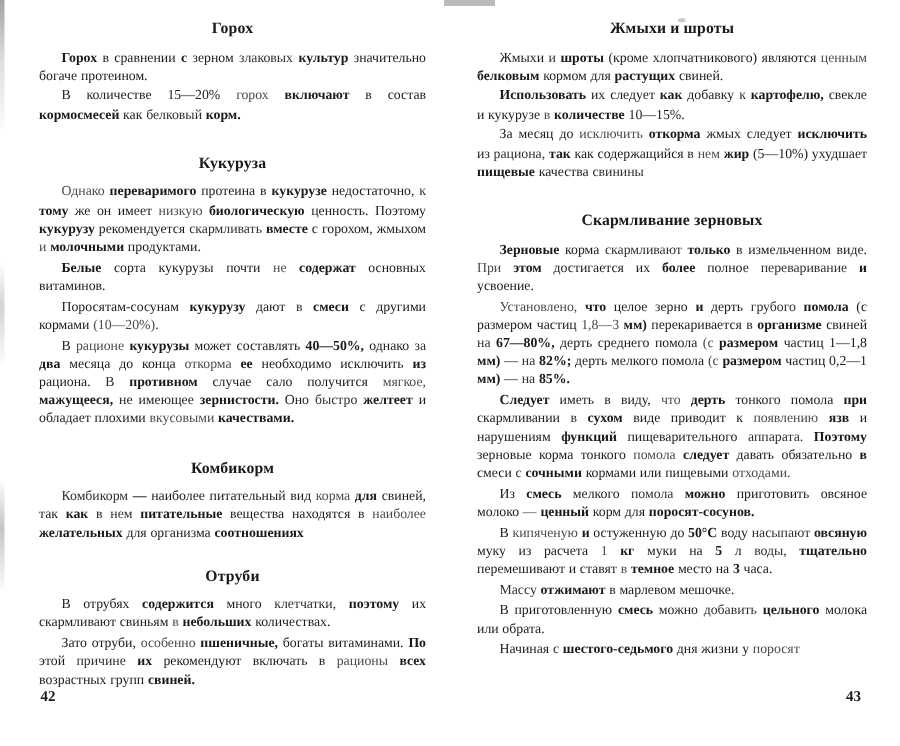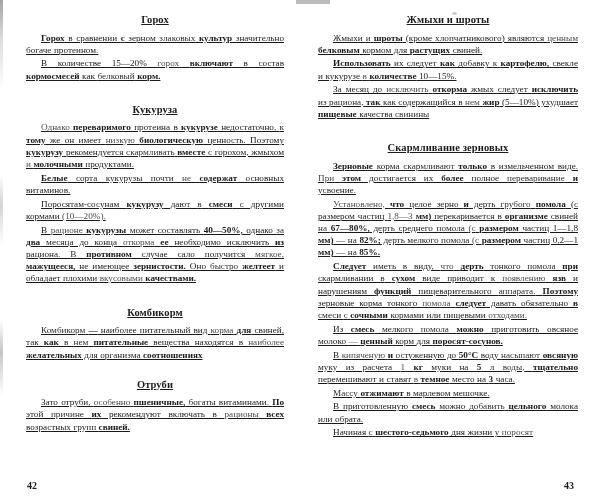--- a/index.html
+++ b/index.html
@@ -56,21 +56,20 @@
     position: absolute;
     inset: 0;
     display: flex;
   }
 
   .page {
     position: relative;
     width: 300px;
     height: 497px;
     box-sizing: border-box;
-    text-decoration: underline;
   }
   .page-left  { padding: 14px 16px 0 26px; }
   .page-right { padding: 14px 22px 0 18px; }
 
   .heading {
     text-align: center;
     font-weight: bold;
     font-size: 10.5px;
     letter-spacing: 0.1px;
     margin: 0 0 6px 0;
@@ -90,21 +89,21 @@
   }
   p.para:last-child { margin-bottom: 0; }
 
   
   b, .hv { font-weight: bold; }
   .lt { color: #4a4a4a; font-weight: normal; }
   .md { color: #2e2e2e; }
 
   .folio {
     position: absolute;
-    bottom: 6px;
+    bottom: 27px;
     font-weight: bold;
     font-size: 10px;
   }
   .folio-left  { left: 27px; }
   .folio-right { right: 26px; }
 </style>
 </head>
 <body>
 
 <div class="scan-edge-left"></div>
@@ -122,20 +121,21 @@
     <h2 class="heading gap-before">Кукуруза</h2>
     <p class="para"><span class="lt">Однако</span> <span class="hv">переваримого</span> протеина в <span class="hv">кукурузе</span> недостаточно, <span class="md">к</span> <span class="hv">тому</span> же он имеет <span class="lt">низкую</span> <span class="hv">биологическую</span> ценность. Поэтому <span class="hv">кукурузу</span> рекомендуется <span class="md">скармливать</span> <span class="hv">вместе</span> с горохом, жмыхом <span class="lt">и</span> <span class="hv">молочными</span> продуктами.</p>
     <p class="para"><span class="hv">Белые</span> сорта кукурузы почти <span class="lt">не</span> <span class="hv">содержат</span> основных витаминов.</p>
     <p class="para">Поросятам-сосунам <span class="hv">кукурузу</span> дают <span class="md">в</span> <span class="hv">смеси</span> с другими кормами <span class="lt">(10—20%).</span></p>
     <p class="para">В <span class="lt">рационе</span> <span class="hv">кукурузы</span> может составлять <span class="hv">40—50%,</span> однако <span class="md">за</span> <span class="hv">два</span> месяца до конца <span class="lt">откорма</span> <span class="hv">ее</span> необходимо исключить <span class="hv">из</span> рациона. <span class="md">В</span> <span class="hv">противном</span> случае сало получится <span class="lt">мягкое,</span> <span class="hv">мажущееся,</span> не имеющее <span class="hv">зернистости.</span> Оно <span class="md">быстро</span> <span class="hv">желтеет</span> и обладает плохими <span class="lt">вкусовыми</span> <span class="hv">качествами.</span></p>
 
     <h2 class="heading gap-before">Комбикорм</h2>
     <p class="para"><span class="md">Комбикорм</span> <span class="hv">—</span> наиболее питательный вид <span class="lt">корма</span> <span class="hv">для</span> свиней, так <span class="hv">как</span> в <span class="md">нем</span> <span class="hv">питательные</span> вещества находятся в <span class="lt">наиболее</span> <span class="hv">желательных</span> для организма <span class="hv">соотношениях</span></p>
 
     <h2 class="heading gap-before-sm">Отруби</h2>
+    <p class="para">В отрубях <span class="hv">содержится</span> много <span class="md">клетчатки,</span> <span class="hv">поэтому</span> их скармливают свиньям <span class="lt">в</span> <span class="hv">небольших</span> количествах.</p>
     <p class="para">Зато отруби, <span class="lt">особенно</span> <span class="hv">пшеничные,</span> богаты витаминами. <span class="hv">По</span> этой <span class="md">причине</span> <span class="hv">их</span> рекомендуют включать в <span class="lt">рационы</span> <span class="hv">всех</span> возрастных групп <span class="hv">свиней.</span></p>
 
     <div class="folio folio-left">42</div>
   </div>
 
   <div class="page page-right">
 
     <h2 class="heading">Жмыхи и шроты</h2>
     <p class="para">Жмыхи <span class="md">и</span> <span class="hv">шроты</span> (кроме хлопчатникового) являются <span class="lt">ценным</span> <span class="hv">белковым</span> кормом для <span class="hv">растущих</span> свиней.</p>
     <p class="para"><span class="hv">Использовать</span> их следует <span class="hv">как</span> добавку <span class="md">к</span> <span class="hv">картофелю,</span> свекле и кукурузе <span class="lt">в</span> <span class="hv">количестве</span> 10—15%.</p>

